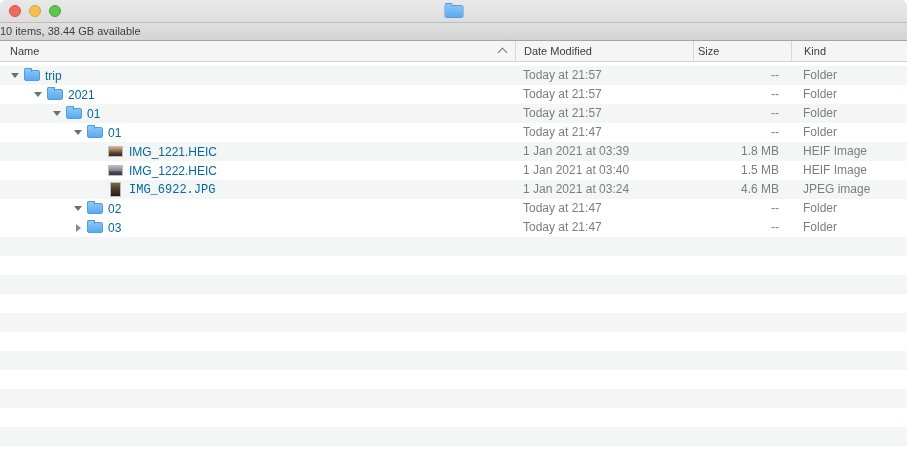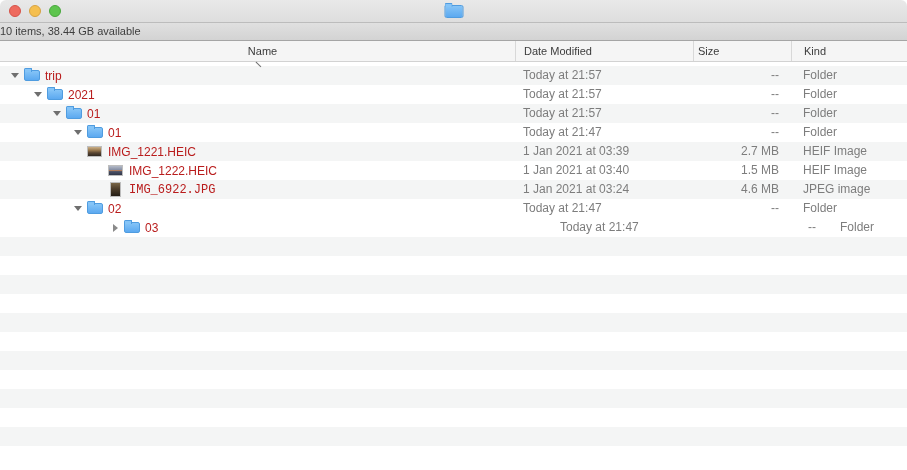--- a/index.html
+++ b/index.html
@@ -19,32 +19,32 @@
   .folder-ic{display:inline-block;width:16px;height:11px;background:linear-gradient(180deg,#85c4f7 0%,#5ca9f0 100%);border:1px solid #4f9ce0;border-radius:1px 2px 2px 2px;position:relative;box-sizing:border-box;}
   .folder-ic::before{content:"";position:absolute;top:-3px;left:-1px;width:6px;height:3px;background:#85c4f7;border:1px solid #4f9ce0;border-bottom:none;border-radius:1.5px 1px 0 0;}
   .folder-ic.proxy{width:19px;height:13px;}
 
   
   .statusbar{height:17px;background:linear-gradient(180deg,#e0e0e0 0%,#d3d3d3 100%);border-bottom:1px solid #a5a5a5;font-size:11px;line-height:17px;color:#3e3e3e;}
 
   
   .colheader{height:20px;background:#f5f5f5;border-bottom:1px solid #d2d2d2;display:flex;font-size:11px;color:#3c3c3c;box-sizing:content-box;}
   .col{line-height:20px;box-sizing:border-box;white-space:nowrap;}
-  .col-name{width:515px;padding-left:10px;display:flex;align-items:center;justify-content:space-between;flex-direction:column;}
+  .col-name{width:515px;padding-left:10px;display:flex;align-items:center;justify-content:space-between;}
   .col-date{width:178px;padding-left:8px;border-left:1px solid #d8d8d8;}
   .col-size{width:98px;padding-left:4px;border-left:1px solid #d8d8d8;}
   .col-kind{flex:1;padding-left:12px;border-left:1px solid #d8d8d8;}
   .sort-caret{display:inline-block;width:6px;height:6px;border-left:1.5px solid #737373;border-top:1.5px solid #737373;transform:rotate(45deg);margin-right:9px;margin-top:3px;}
 
   
   .listbody{padding-top:4px;height:404px;overflow:hidden;}
   .row{height:19px;display:flex;align-items:stretch;font-size:12px;}
   .row.stripe{background:#f4f5f5;}
   .cell{box-sizing:border-box;white-space:nowrap;overflow:hidden;}
-  .cell-name{width:515px;display:flex;align-items:center;color:#b91c1c;}
+  .cell-name{width:515px;display:flex;align-items:center;color:#0369a1;}
   .cell-date{width:178px;padding-left:8px;color:#7d7d7d;line-height:19px;}
   .cell-size{width:98px;padding-right:12px;color:#7d7d7d;line-height:19px;text-align:right;}
   .cell-kind{flex:1;padding-left:12px;color:#7d7d7d;line-height:19px;}
 
   .disclosure{width:12px;display:flex;align-items:center;justify-content:center;flex:0 0 auto;}
   .tri-down{width:0;height:0;border-left:4px solid transparent;border-right:4px solid transparent;border-top:5.5px solid #6f6f6f;}
   .tri-right{width:0;height:0;border-top:4px solid transparent;border-bottom:4px solid transparent;border-left:5.5px solid #8a8a8a;}
   .row-icon{width:17px;height:17px;margin:0 2px 0 2px;display:flex;align-items:center;justify-content:center;flex:0 0 auto;}
   .name-label{margin-left:3px;}
 
@@ -142,29 +142,29 @@
       <span class="row-icon">
             <span class="folder-ic"></span>
           </span>
       <span class="name-label">01</span>
     </div>
     <div class="cell cell-date">Today at 21:47</div>
     <div class="cell cell-size">--</div>
     <div class="cell cell-kind">Folder</div>
   </div>
       <div class="row stripe">
-    <div class="cell cell-name" style="padding-left: 72px;">
+    <div class="cell cell-name" style="padding-left: 93px;">
       <span class="disclosure"></span>
       <span class="row-icon">
             <span class="thumb photo-landscape-brown"></span>
           </span>
       <span class="name-label">IMG_1221.HEIC</span>
     </div>
     <div class="cell cell-date">1 Jan 2021 at 03:39</div>
-    <div class="cell cell-size">2.7 MB</div>
+    <div class="cell cell-size">1.8 MB</div>
     <div class="cell cell-kind">HEIF Image</div>
   </div>
       <div class="row">
     <div class="cell cell-name" style="padding-left: 93px;">
       <span class="disclosure"></span>
       <span class="row-icon">
             <span class="thumb photo-landscape-dusk"></span>
           </span>
       <span class="name-label">IMG_1222.HEIC</span>
     </div>
@@ -192,21 +192,21 @@
       <span class="row-icon">
             <span class="folder-ic"></span>
           </span>
       <span class="name-label">02</span>
     </div>
     <div class="cell cell-date">Today at 21:47</div>
     <div class="cell cell-size">--</div>
     <div class="cell cell-kind">Folder</div>
   </div>
       <div class="row">
-    <div class="cell cell-name" style="padding-left: 72px; margin-left: 37px;">
+    <div class="cell cell-name" style="padding-left: 72px;">
       <span class="disclosure">
             <span class="tri-right"></span>
           </span>
       <span class="row-icon">
             <span class="folder-ic"></span>
           </span>
       <span class="name-label">03</span>
     </div>
     <div class="cell cell-date">Today at 21:47</div>
     <div class="cell cell-size">--</div>

